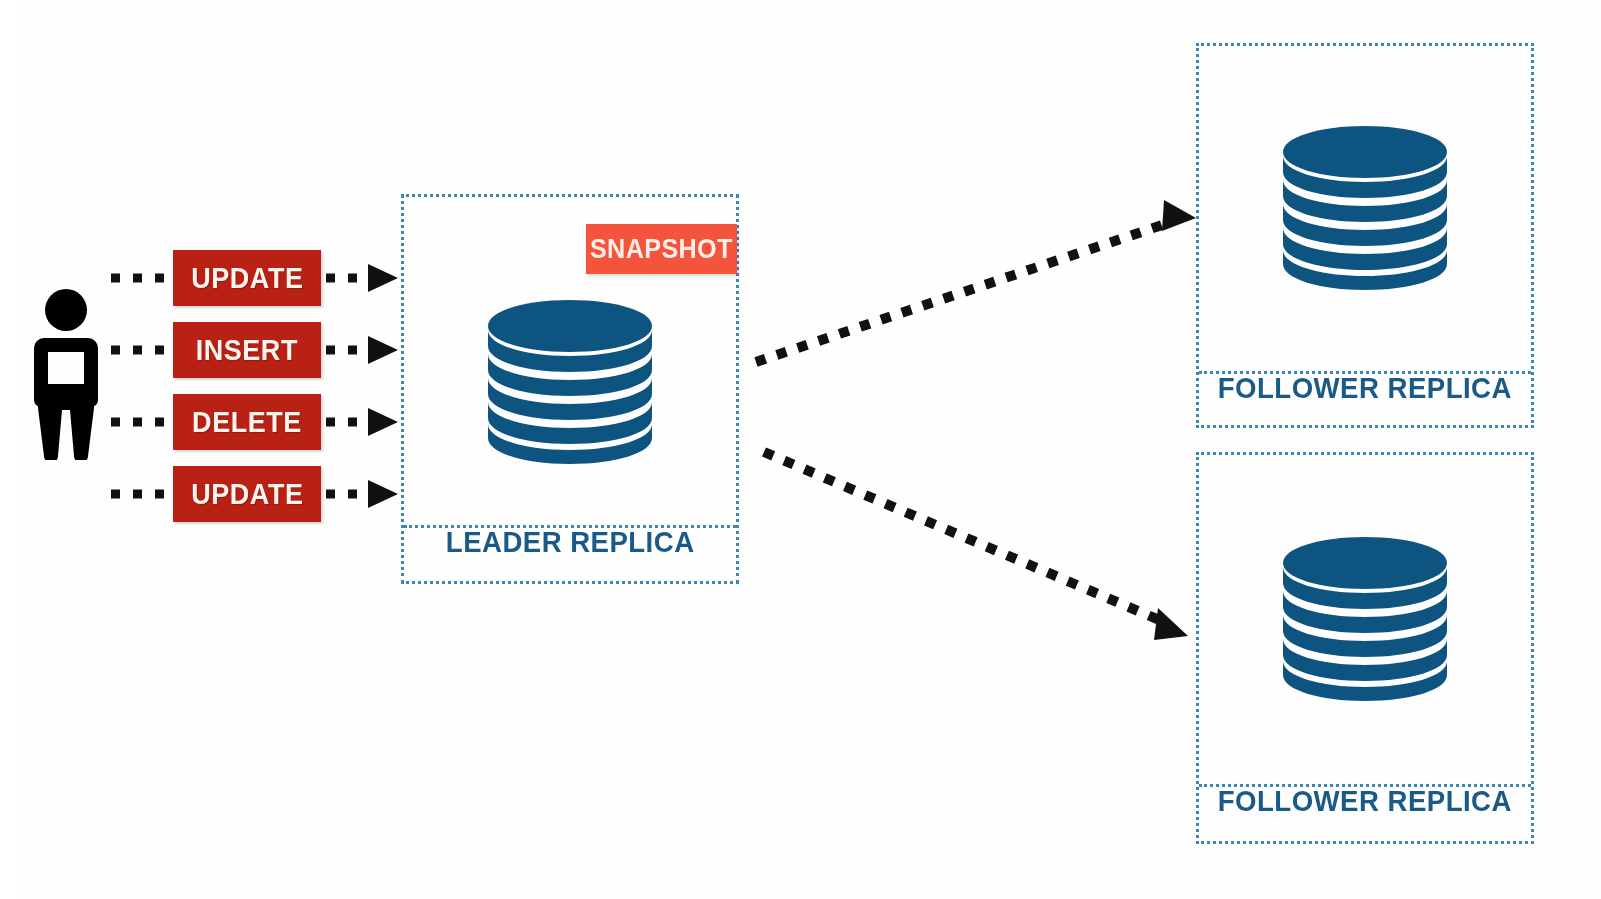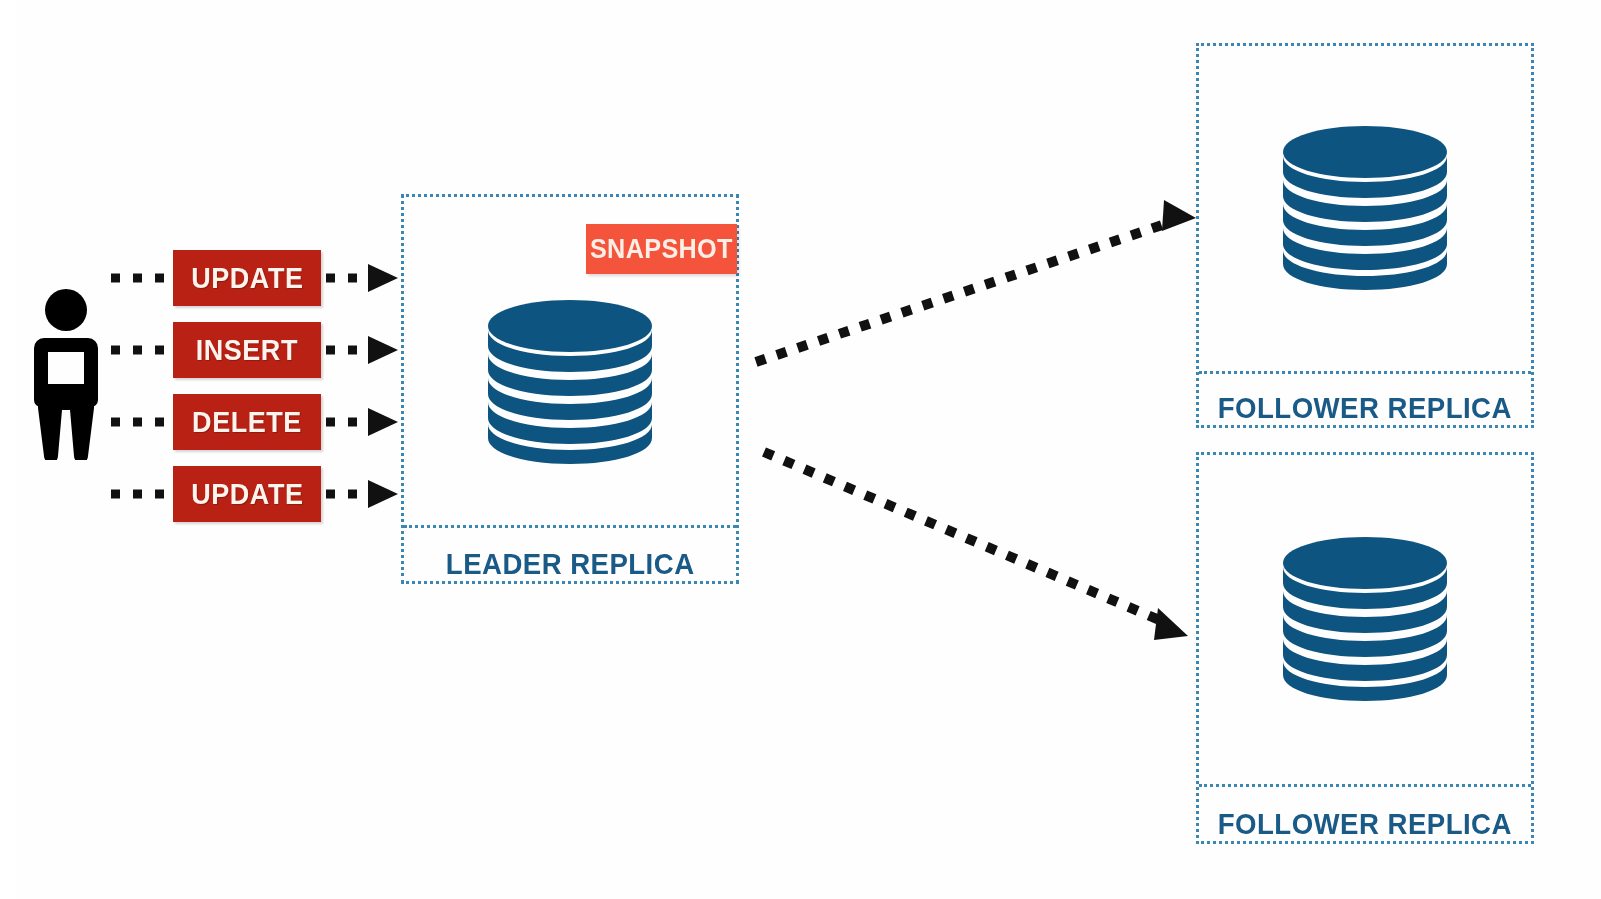--- a/index.html
+++ b/index.html
@@ -82,21 +82,21 @@
     justify-content: center;
     border-bottom: 3px dotted #3a87b4;
     box-sizing: border-box;
   }
   .replica .caption {
     position: absolute;
     left: 0;
     right: 0;
     bottom: 0;
     display: flex;
-    align-items: flex-end;
+    align-items: flex-start;
     justify-content: center;
   }
   .replica .caption span {
     color: #1a5a86;
     font-family: "Liberation Sans Narrow", "Liberation Sans", sans-serif;
     font-size: 30px;
     font-weight: bold;
     letter-spacing: 0.5px;
     transform: scaleX(0.92);
     white-space: nowrap;

